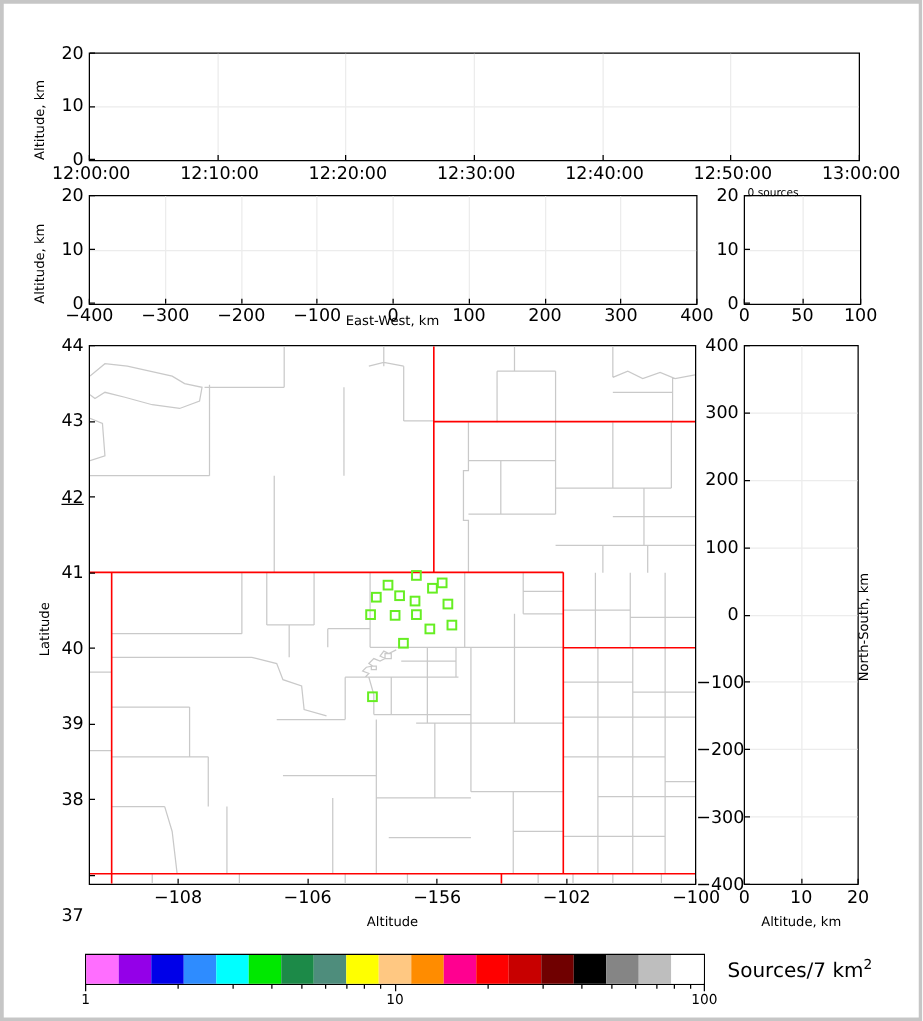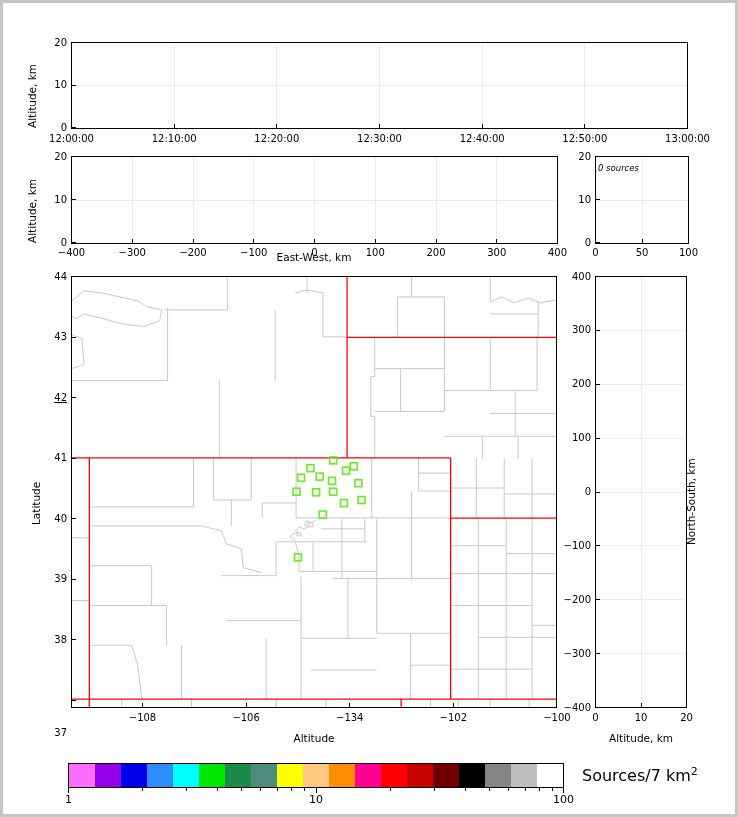--- a/index.html
+++ b/index.html
@@ -11,29 +11,29 @@
   .panel{position:absolute;border:1px solid #000;box-sizing:border-box;background:transparent;}
   #panel-time    {left:71px;top:42px;width:617px;height:87px;}
   #panel-ew      {left:71px;top:156px;width:487px;height:88px;}
   #panel-hist    {left:595px;top:156px;width:94px;height:88px;}
   #panel-map     {left:71px;top:276px;width:486px;height:432px;}
   #panel-ns      {left:595px;top:276px;width:92px;height:432px;}
   #colorbar      {left:68px;top:763px;width:496px;height:25px;display:flex;}
   .cb-seg{flex:1 1 auto;height:100%;}
   .grid{position:absolute;background:#ececec;}
   .tick{position:absolute;background:#000;}
-  .tlab{position:absolute;font-size:10px;line-height:12px;white-space:nowrap;}
+  .tlab{position:absolute;font-size:14px;line-height:12px;white-space:nowrap;}
   .tlab.right{text-align:right;}
   .tlab.center{text-align:center;}
   .axlab{position:absolute;font-size:10.5px;white-space:nowrap;}
   .axlab.center{text-align:center;}
   .vlab{position:absolute;font-size:10.5px;white-space:nowrap;
         transform:rotate(-90deg);transform-origin:left bottom;}
   #title{position:absolute;left:79px;top:14px;width:600px;text-align:center;font-size:16px;}
-  #annot{position:absolute;left:598px;top:163px;font-size:8.5px;font-style:italic;}
+  #annot{position:absolute;left:598px;top:150px;font-size:8.5px;}
   #cb-title{position:absolute;left:582px;top:765px;font-size:16px;}
   #cb-title sup{font-size:11px;}
   svg{display:block;}
 </style>
 </head>
 <body>
 
 <div class="canvas">
 
 
@@ -230,21 +230,21 @@
     <div class="tlab right" style="left: 31px; top: 573.4px; width: 36px;">39</div>
     <div class="tick" style="left: 72px; top: 639.48px; width: 4px; height: 1px;"></div>
     <div class="tlab right" style="left: 31px; top: 633.98px; width: 36px;">38</div>
     <div class="tick" style="left: 72px; top: 700.06px; width: 4px; height: 1px;"></div>
     <div class="tlab right" style="left: 31px; top: 694.56px; width: 36px; margin-top: 32px;">37</div>
     <div class="tick" style="left: 141.998px; top: 703px; width: 1px; height: 4px;"></div>
     <div class="tlab center" style="left: 117.498px; top: 712px; width: 50px;">−108</div>
     <div class="tick" style="left: 245.618px; top: 703px; width: 1px; height: 4px;"></div>
     <div class="tlab center" style="left: 221.118px; top: 712px; width: 50px;">−106</div>
     <div class="tick" style="left: 349.238px; top: 703px; width: 1px; height: 4px;"></div>
-    <div class="tlab center" style="left: 324.738px; top: 712px; width: 50px;">−134</div>
+    <div class="tlab center" style="left: 324.738px; top: 712px; width: 50px;">−156</div>
     <div class="tick" style="left: 452.858px; top: 703px; width: 1px; height: 4px;"></div>
     <div class="tlab center" style="left: 428.358px; top: 712px; width: 50px;">−102</div>
     <div class="tick" style="left: 556.478px; top: 703px; width: 1px; height: 4px;"></div>
     <div class="tlab center" style="left: 531.978px; top: 712px; width: 50px;">−100</div>
     <div class="tick" style="left: 596px; top: 276px; width: 4px; height: 1px;"></div>
     <div class="tlab right" style="left: 557px; top: 270.5px; width: 34px;">400</div>
     <div class="tick" style="left: 596px; top: 329.875px; width: 4px; height: 1px;"></div>
     <div class="tlab right" style="left: 557px; top: 324.375px; width: 34px;">300</div>
     <div class="tick" style="left: 596px; top: 383.75px; width: 4px; height: 1px;"></div>
     <div class="tlab right" style="left: 557px; top: 378.25px; width: 34px;">200</div>

